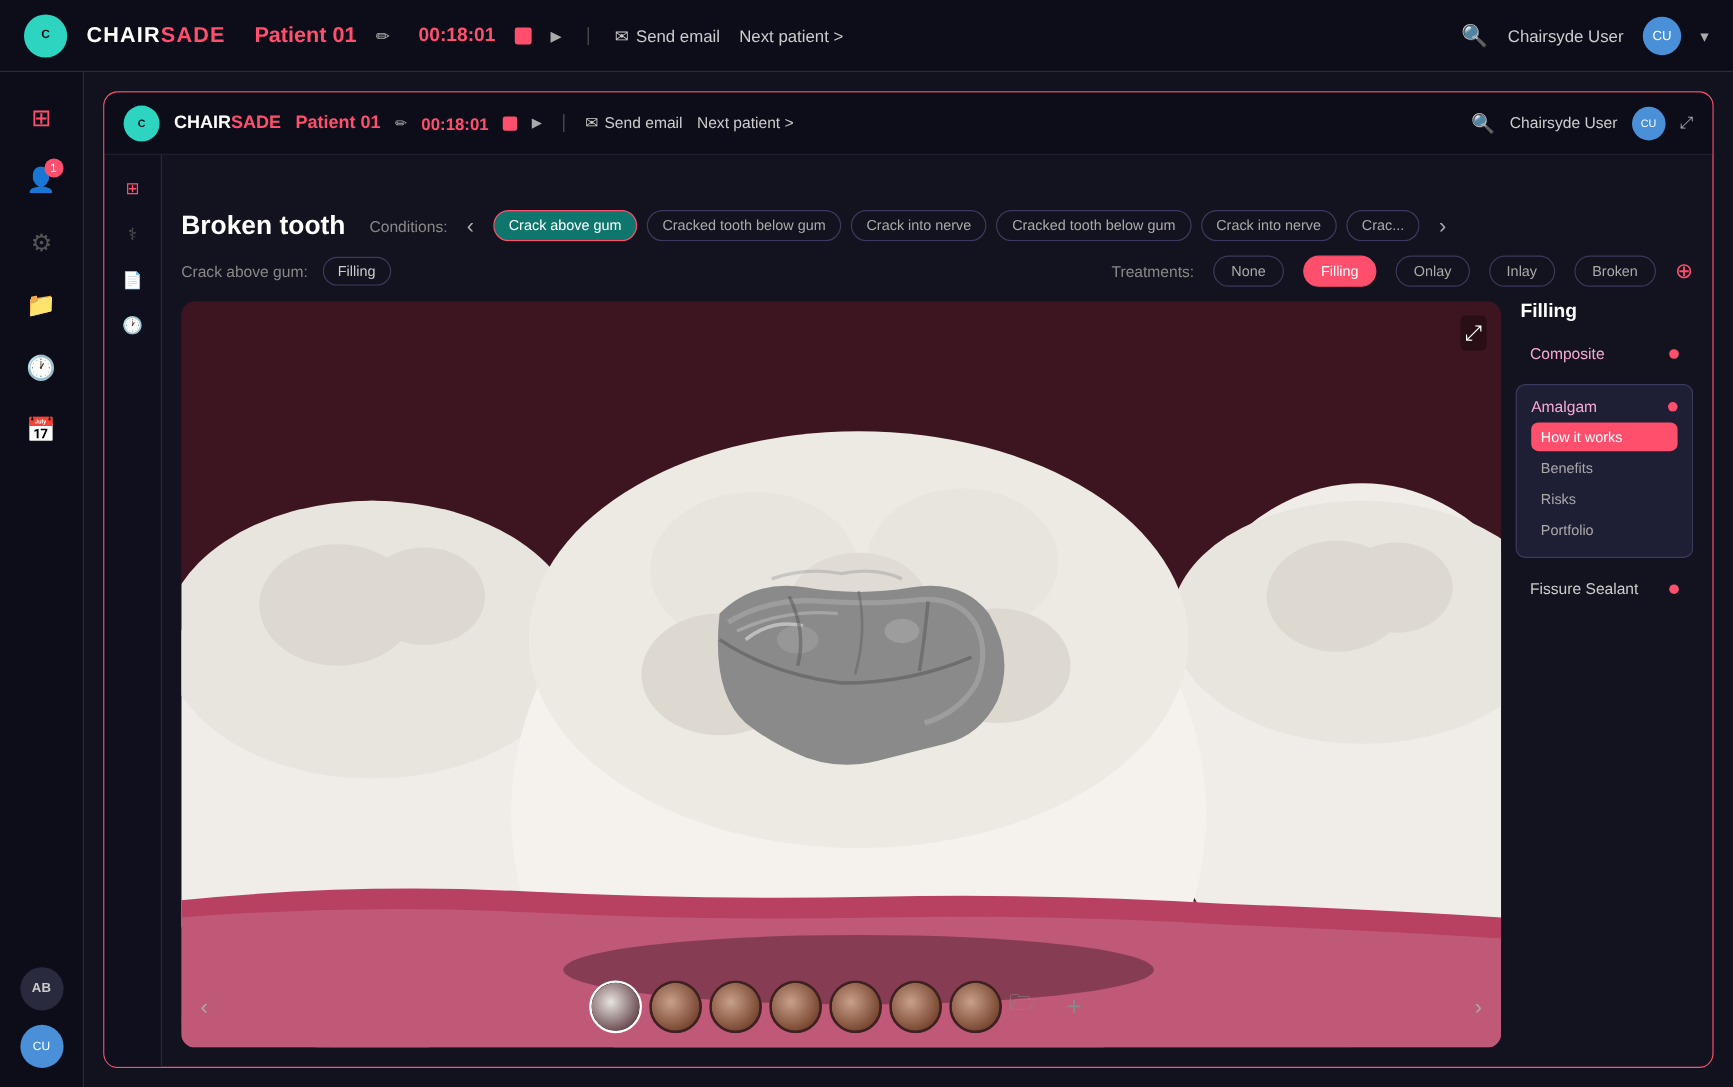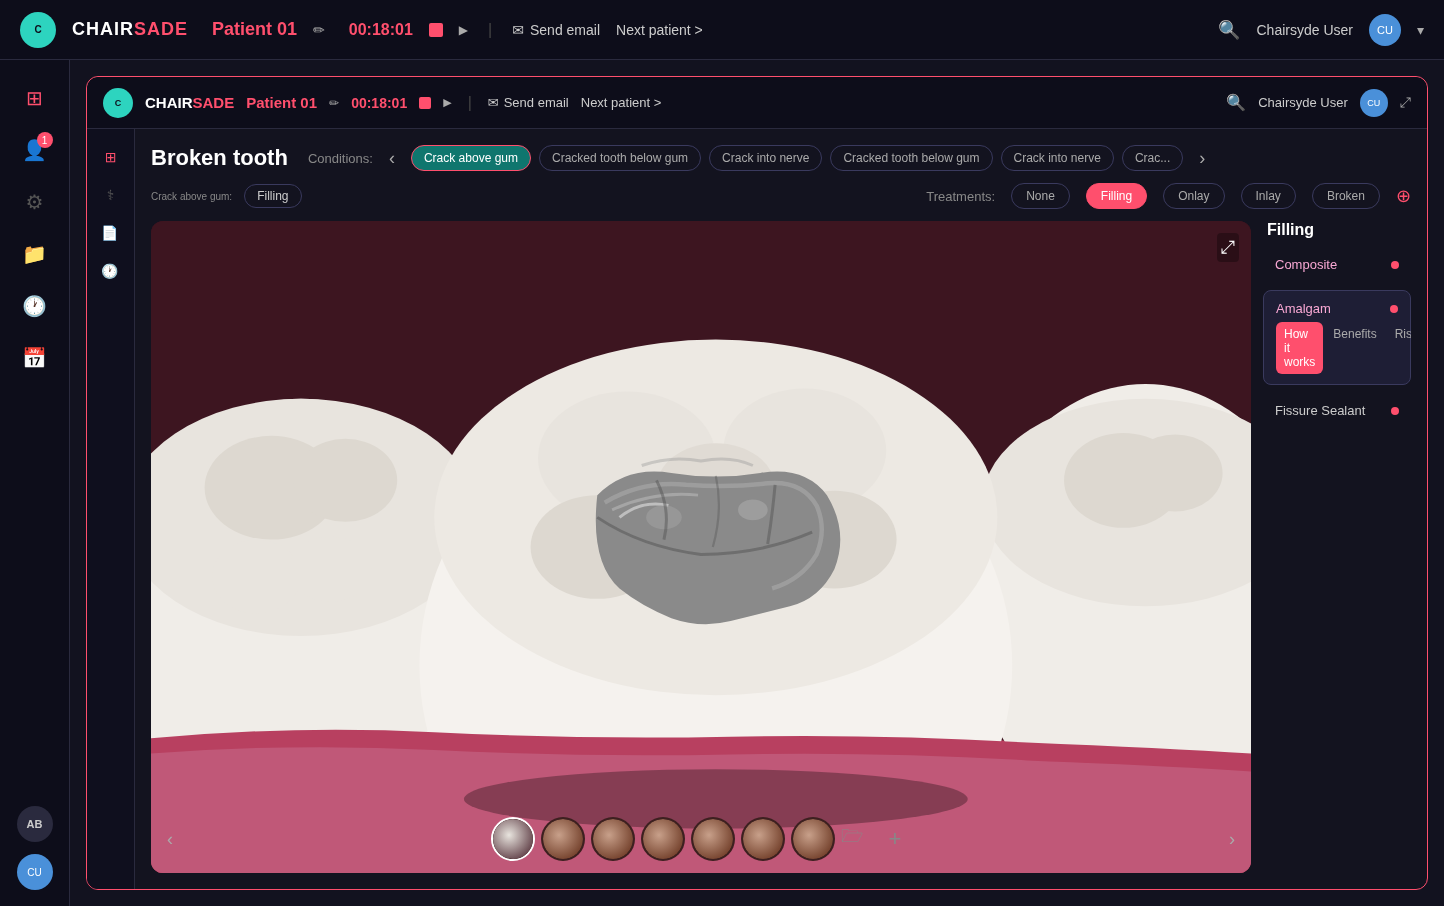--- a/index.html
+++ b/index.html
@@ -246,20 +246,21 @@
       padding: 16px;
       gap: 12px;
       overflow: hidden;
     }
 
     
     .condition-header {
       display: flex;
       align-items: center;
       gap: 12px;
+      margin-top: 30px;
     }
     .condition-title {
       font-size: 22px;
       font-weight: 700;
       color: #fff;
     }
     .conditions-label {
       color: #888;
       font-size: 13px;
       margin-left: 8px;
@@ -293,21 +294,21 @@
     }
 
     
     .treatment-row {
       display: flex;
       align-items: center;
       gap: 12px;
     }
     .crack-label {
       color: #888;
-      font-size: 10px;
+      font-size: 13px;
       white-space: nowrap;
     }
     .treatment-sub-pill {
       padding: 4px 12px;
       border-radius: 16px;
       border: 1px solid #3a3a5e;
       color: #ccc;
       font-size: 12px;
       cursor: pointer;
     }
@@ -404,21 +405,21 @@
       border-radius: 50%;
       background: #ff4f6d;
     }
     .filling-option.selected {
       background: #1e1e35;
       border: 1px solid #3a3a5e;
     }
     .sub-items {
       margin-top: 6px;
       display: flex;
-      flex-direction: row;
+      flex-direction: column;
       gap: 2px;
     }
     .sub-item {
       padding: 5px 8px;
       border-radius: 6px;
       font-size: 12px;
       color: #aaa;
       cursor: pointer;
     }
     .sub-item.active {

